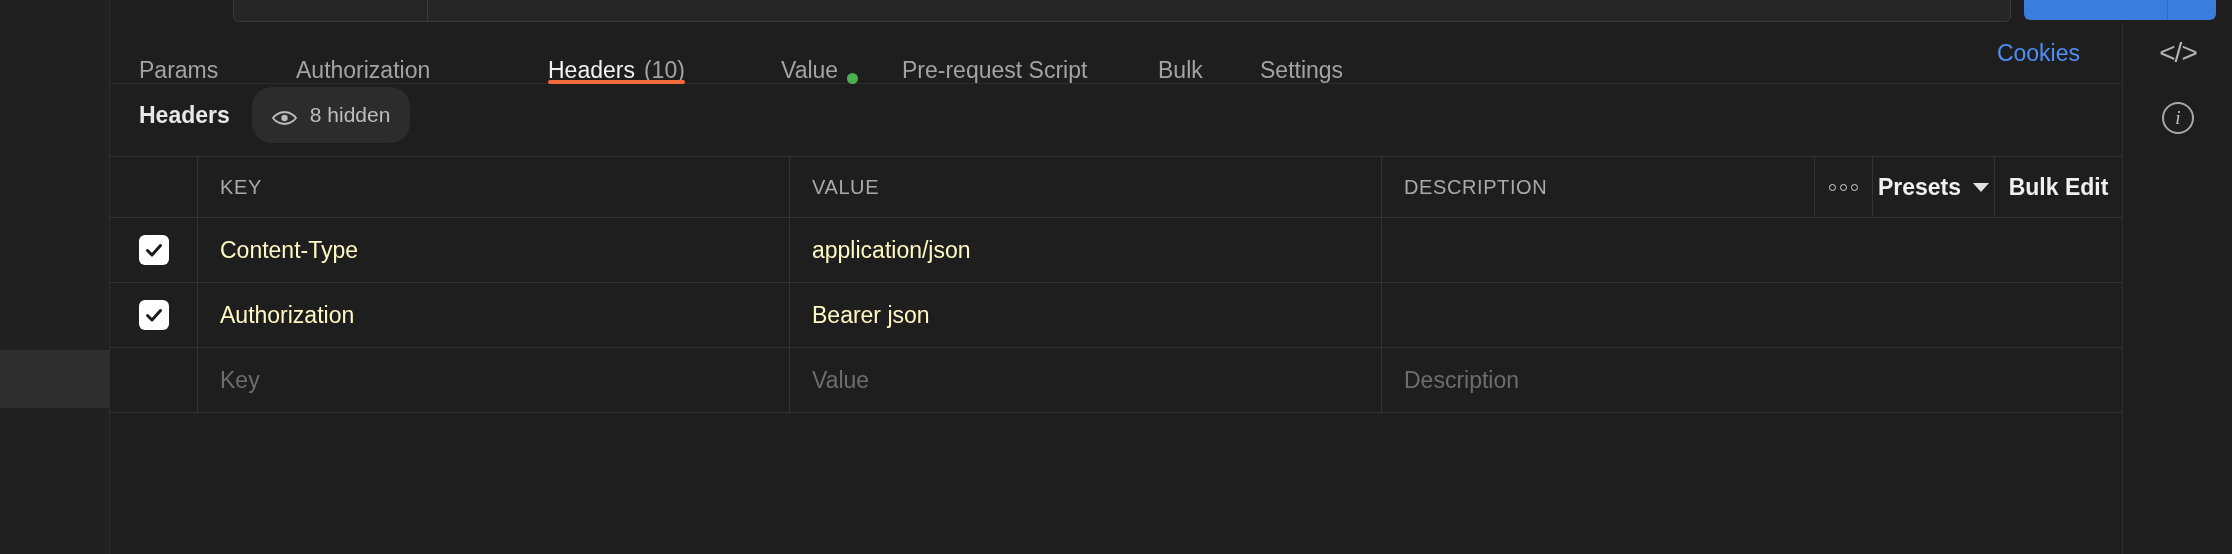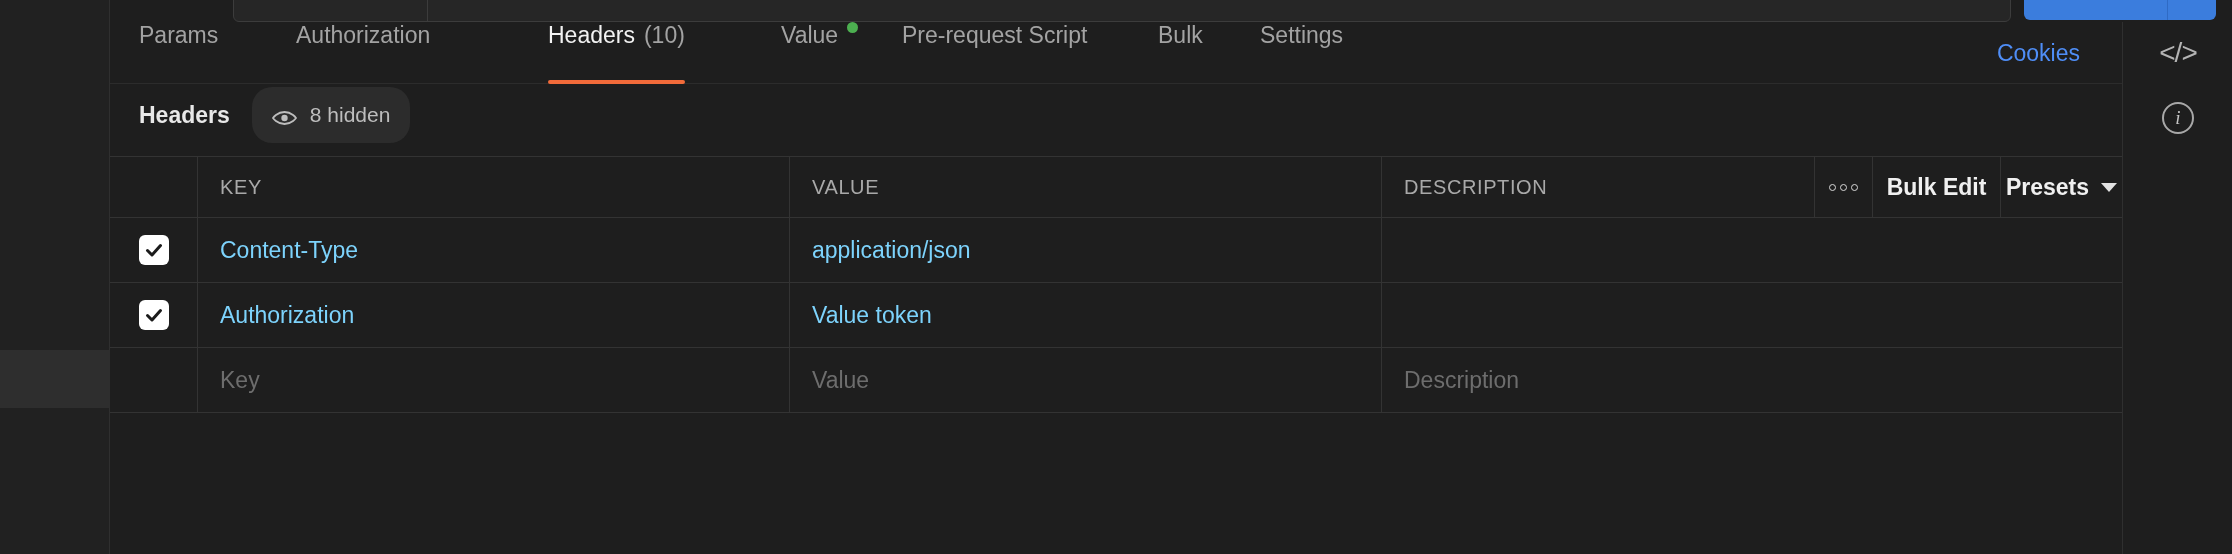--- a/index.html
+++ b/index.html
@@ -74,21 +74,21 @@
     position: absolute;
     left: 110px; top: 22px;
     width: 2012px; height: 62px;
     border-bottom: 1px solid #2c2c2c;
   }
   .tab {
     position: absolute;
     top: 0;
     height: 62px;
     display: flex;
-    align-items: flex-start;
+    align-items: flex-end;
     gap: 9px;
     font-size: 23px;
     color: #a3a3a3;
     white-space: nowrap;
     cursor: pointer;
   }
   .tab.active { color: #f2f2f2; }
   .tab .count { color: #a3a3a3; }
   .tab .green-dot {
     width: 11px; height: 11px;
@@ -205,21 +205,21 @@
   .c-check { width: 88px; padding: 0; justify-content: center; }
   .c-key { width: 592px; }
   .c-value { width: 592px; }
   .c-desc { flex: 1; border-right: none; gap: 24px; }
 
   .col-label {
     font-size: 20px;
     color: #a9a9a9;
     letter-spacing: 0.6px;
   }
-  .cell-text { font-size: 23px; color: #7dd3fc; }
+  .cell-text { font-size: 23px; color: #fef9c3; }
   .cell-placeholder { font-size: 23px; color: #6d6d6d; }
 
   
   .head-actions {
     display: flex;
     align-items: center;
     height: 100%;
     margin-left: auto;
   }
   .head-act {
@@ -361,26 +361,26 @@
       <div class="cell c-desc">
         <span class="col-label">DESCRIPTION</span>
         <div class="head-actions">
           <div class="head-act act-dots">
             <span class="dots-glyph">
                 <i></i>
                 <i></i>
                 <i></i>
               </span>
           </div>
-          <div class="head-act act-bulk">
-            <span>Bulk Edit</span>
-          </div>
           <div class="head-act act-presets">
             <span>Presets</span>
             <span class="chev"></span>
+          </div>
+          <div class="head-act act-bulk">
+            <span>Bulk Edit</span>
           </div>
         </div>
       </div>
     </div>
 
     <div class="trow data">
       <div class="cell c-check">
         <span class="checkbox">
           <svg width="20" height="20" viewBox="0 0 20 20">
             <path d="M3.5 10.5L8 15L16.5 5.5" stroke="#1b1b1b" stroke-width="3" fill="none" stroke-linecap="round" stroke-linejoin="round"></path>
@@ -403,21 +403,21 @@
         <span class="checkbox">
           <svg width="20" height="20" viewBox="0 0 20 20">
             <path d="M3.5 10.5L8 15L16.5 5.5" stroke="#1b1b1b" stroke-width="3" fill="none" stroke-linecap="round" stroke-linejoin="round"></path>
           </svg>
         </span>
       </div>
       <div class="cell c-key">
         <span class="cell-text">Authorization</span>
       </div>
       <div class="cell c-value">
-        <span class="cell-text">Value token</span>
+        <span class="cell-text">Bearer json</span>
       </div>
       <div class="cell c-desc">
         <span class="cell-text"></span>
       </div>
     </div>
 
     <div class="trow empty">
       <div class="cell c-check"></div>
       <div class="cell c-key">
         <span class="cell-placeholder">Key</span>

